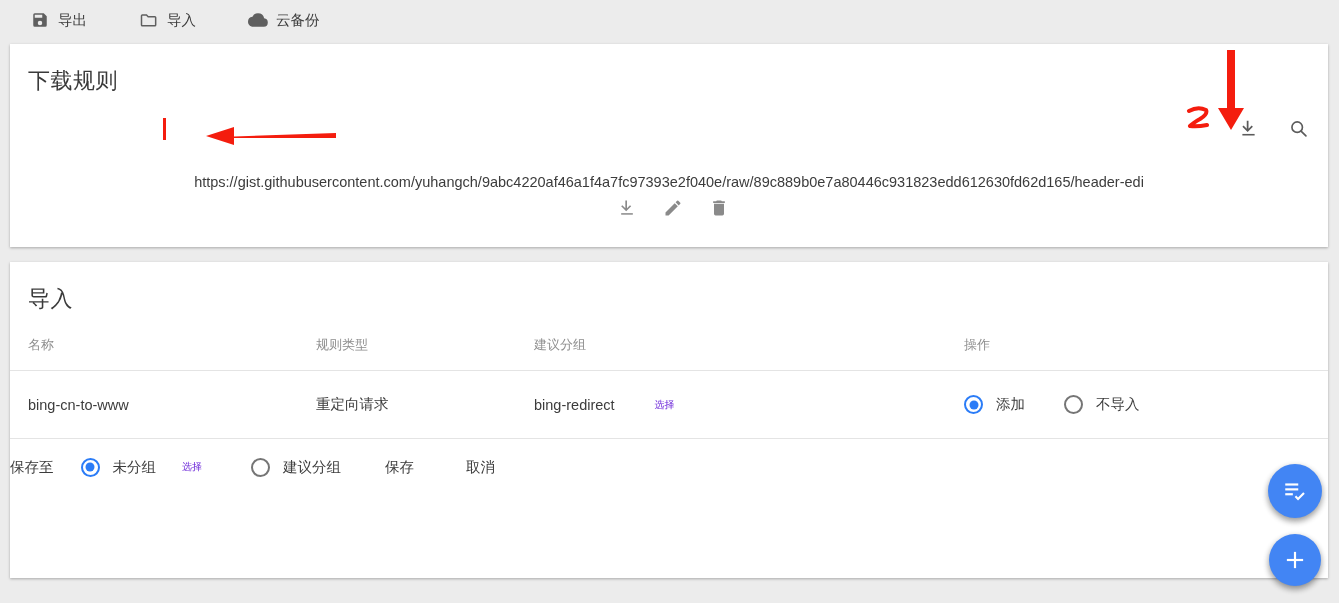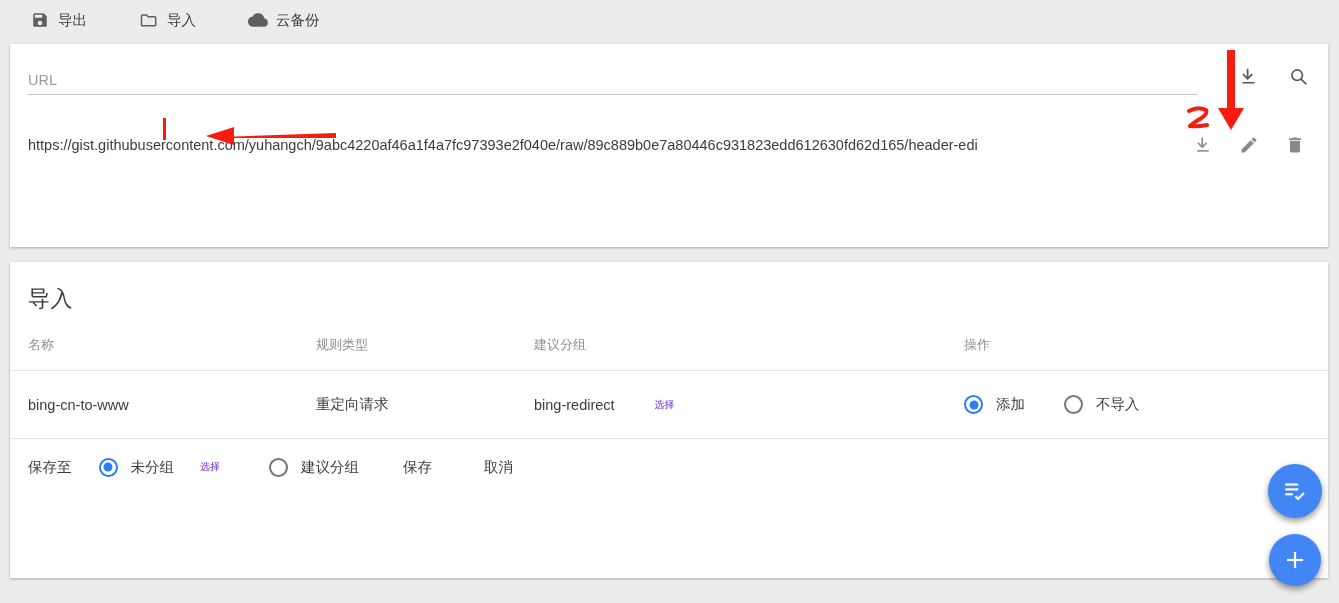--- a/index.html
+++ b/index.html
@@ -110,20 +110,21 @@
     cursor: pointer;
   }
   .icon-btn svg { display: block; }
 
   
   .url-row {
     display: flex;
     align-items: center;
     margin: 22px 18px 0 18px;
     height: 46px;
+    flex-direction: column;
   }
   .url-text {
     flex: 1 1 auto;
     font-size: 14.5px;
     color: #3c3c3c;
     white-space: nowrap;
     overflow: hidden;
     text-overflow: clip;
     max-width: 1155px;
   }
@@ -211,21 +212,20 @@
     height: 9px;
     border-radius: 50%;
     background: #2b7cf7;
   }
 
   
   .save-bar {
     display: flex;
     align-items: center;
     height: 56px;
-    padding-left: 18px;
     gap: 0;
     font-size: 14.5px;
     color: #3c3c3c;
   }
   .save-bar .label { margin-right: 20px; }
   .save-bar .radio-opt { margin-right: 0; margin-left: 7px; }
   .sb-gap-a { width: 26px; }
   .sb-gap-b { width: 42px; }
   .sb-gap-c { width: 44px; }
   .sb-gap-d { width: 52px; }
@@ -289,23 +289,23 @@
         <path d="M19.35 10.04A7.49 7.49 0 0 0 12 4a7.48 7.48 0 0 0-6.64 4.04A5.994 5.994 0 0 0 0 14c0 3.31 2.69 6 6 6h13a5 5 0 0 0 .35-9.96z"></path>
       </svg>
     </span>
     <span>云备份</span>
   </div>
 
 </div>
 
 <div class="card" id="card-rules">
 
+  <div class="card-title">下载规则</div>
 
   <div class="url-field-row">
-    <input class="url-input" type="text" placeholder="URL" style="">
     <div class="url-actions">
       <span class="icon-btn">
         <svg width="21" height="21" viewBox="0 0 24 24" fill="currentColor">
           <path d="M12 3v9.2l3.6-3.6 1.4 1.4-6 6-6-6 1.4-1.4L10 12.2V3h2z"></path>
           <rect x="5" y="18.2" width="14" height="1.8"></rect>
         </svg>
       </span>
       <span class="icon-btn">
         <svg width="21" height="21" viewBox="0 0 24 24" fill="none" stroke="currentColor" stroke-width="1.9">
           <circle cx="10.5" cy="10.5" r="6"></circle>

